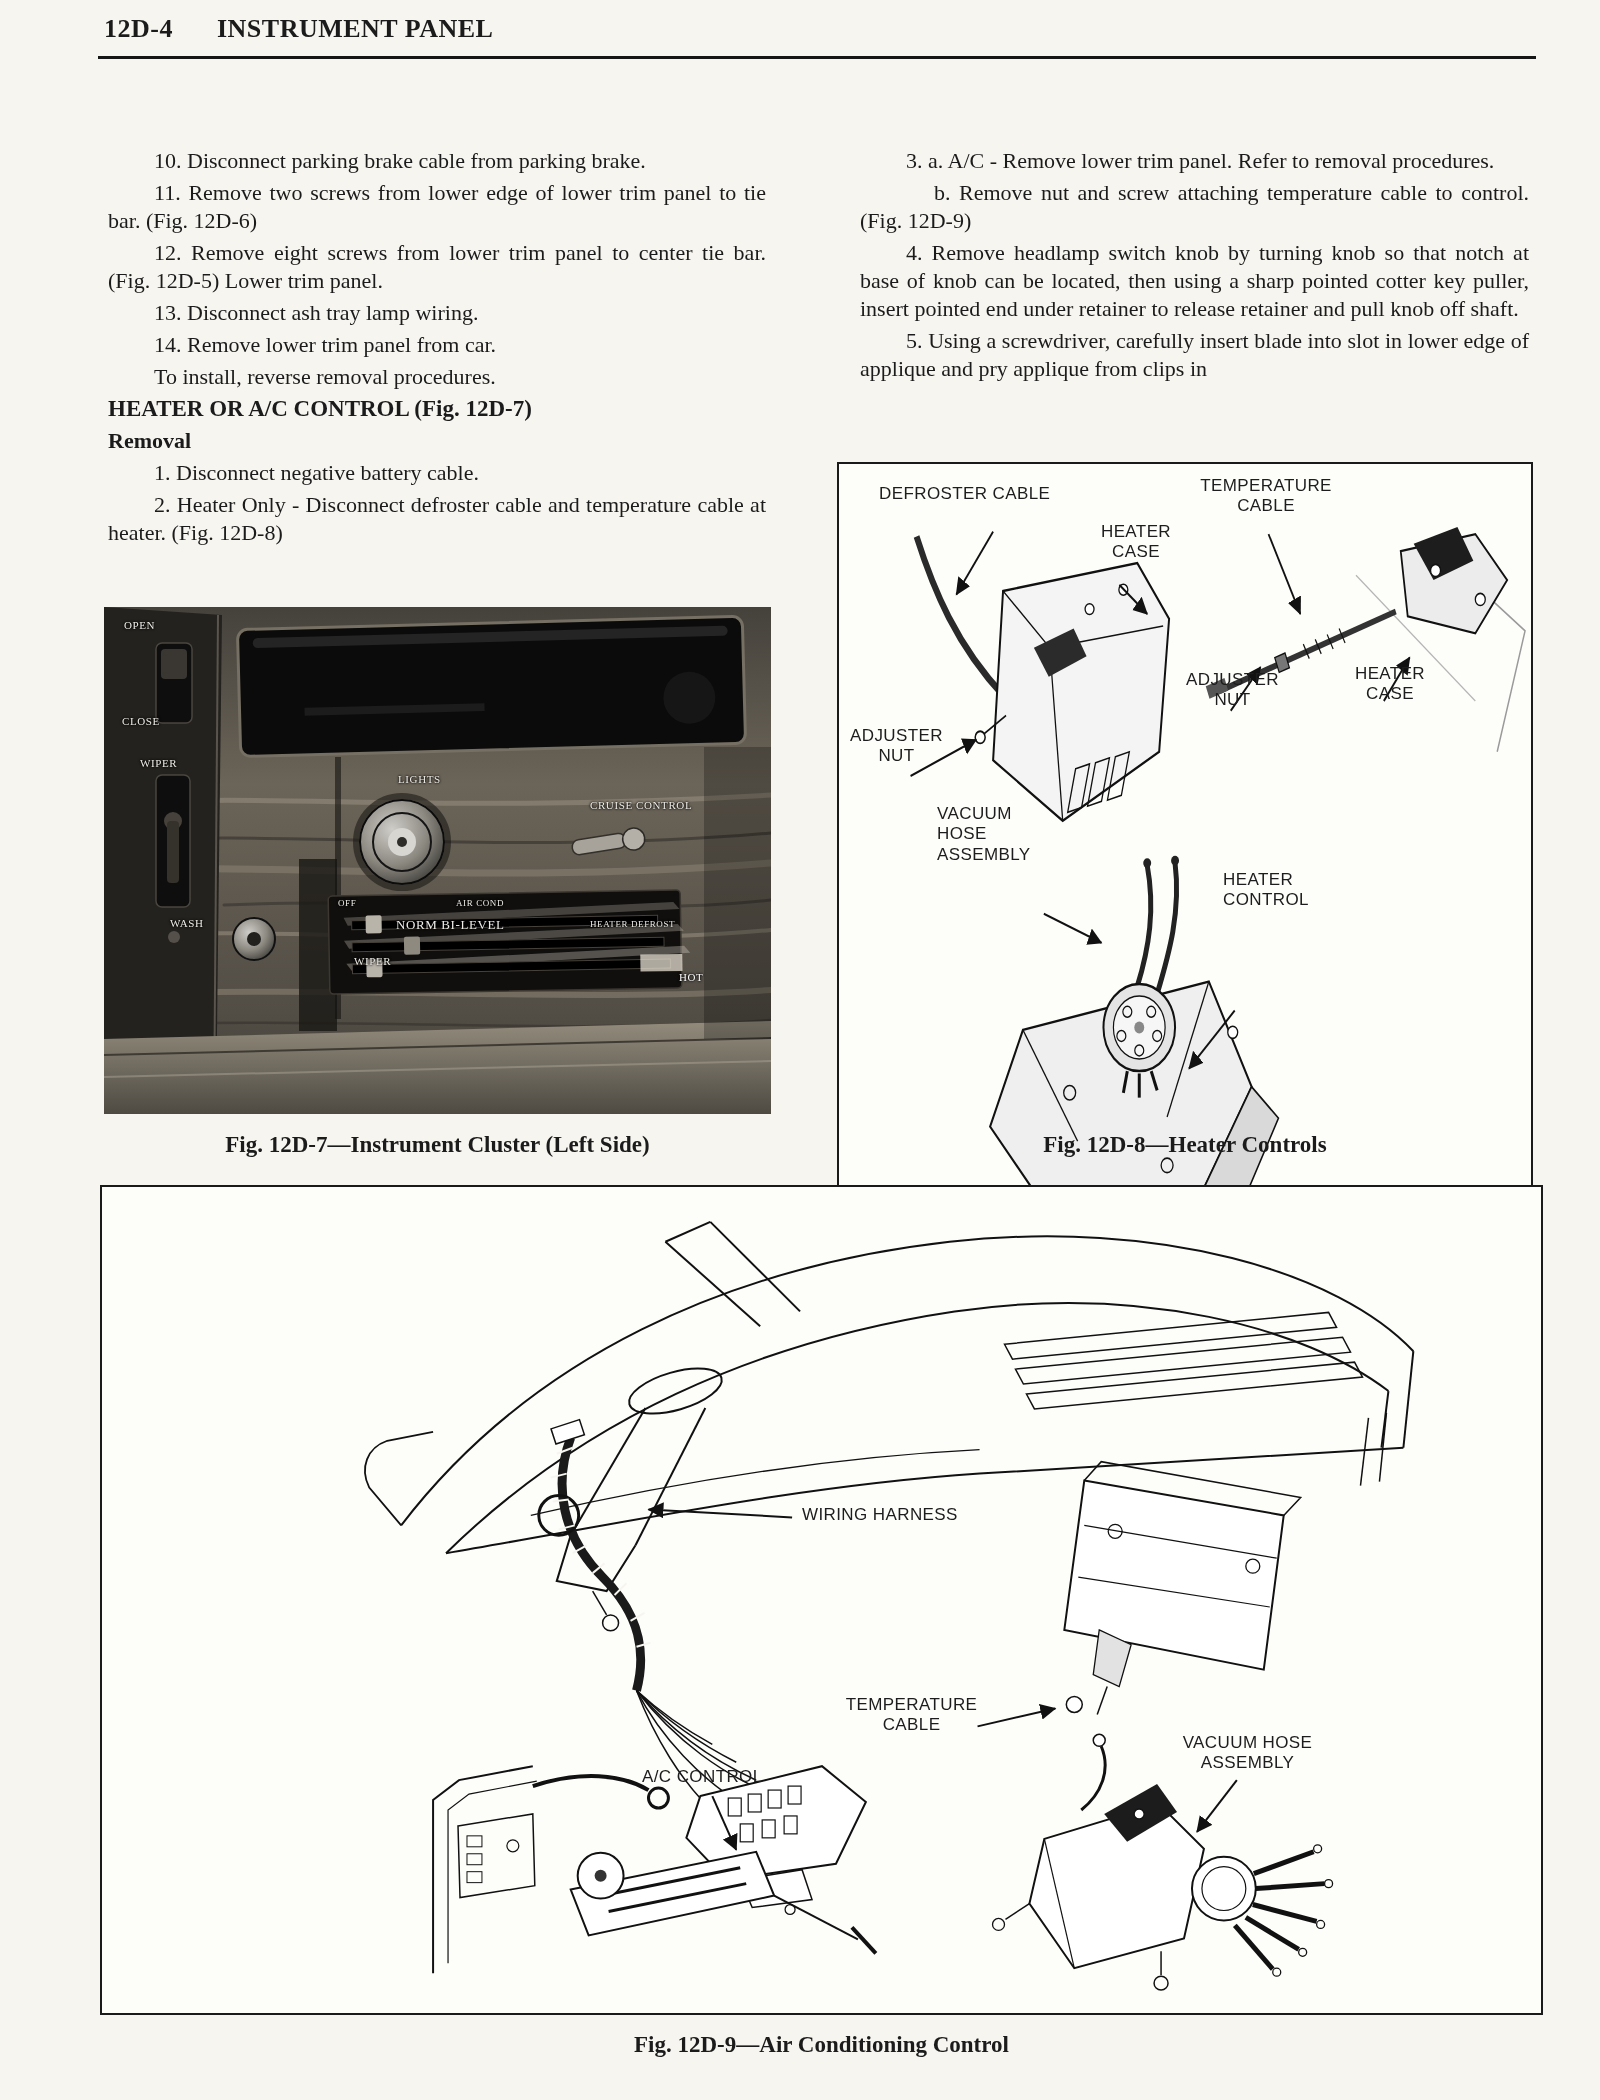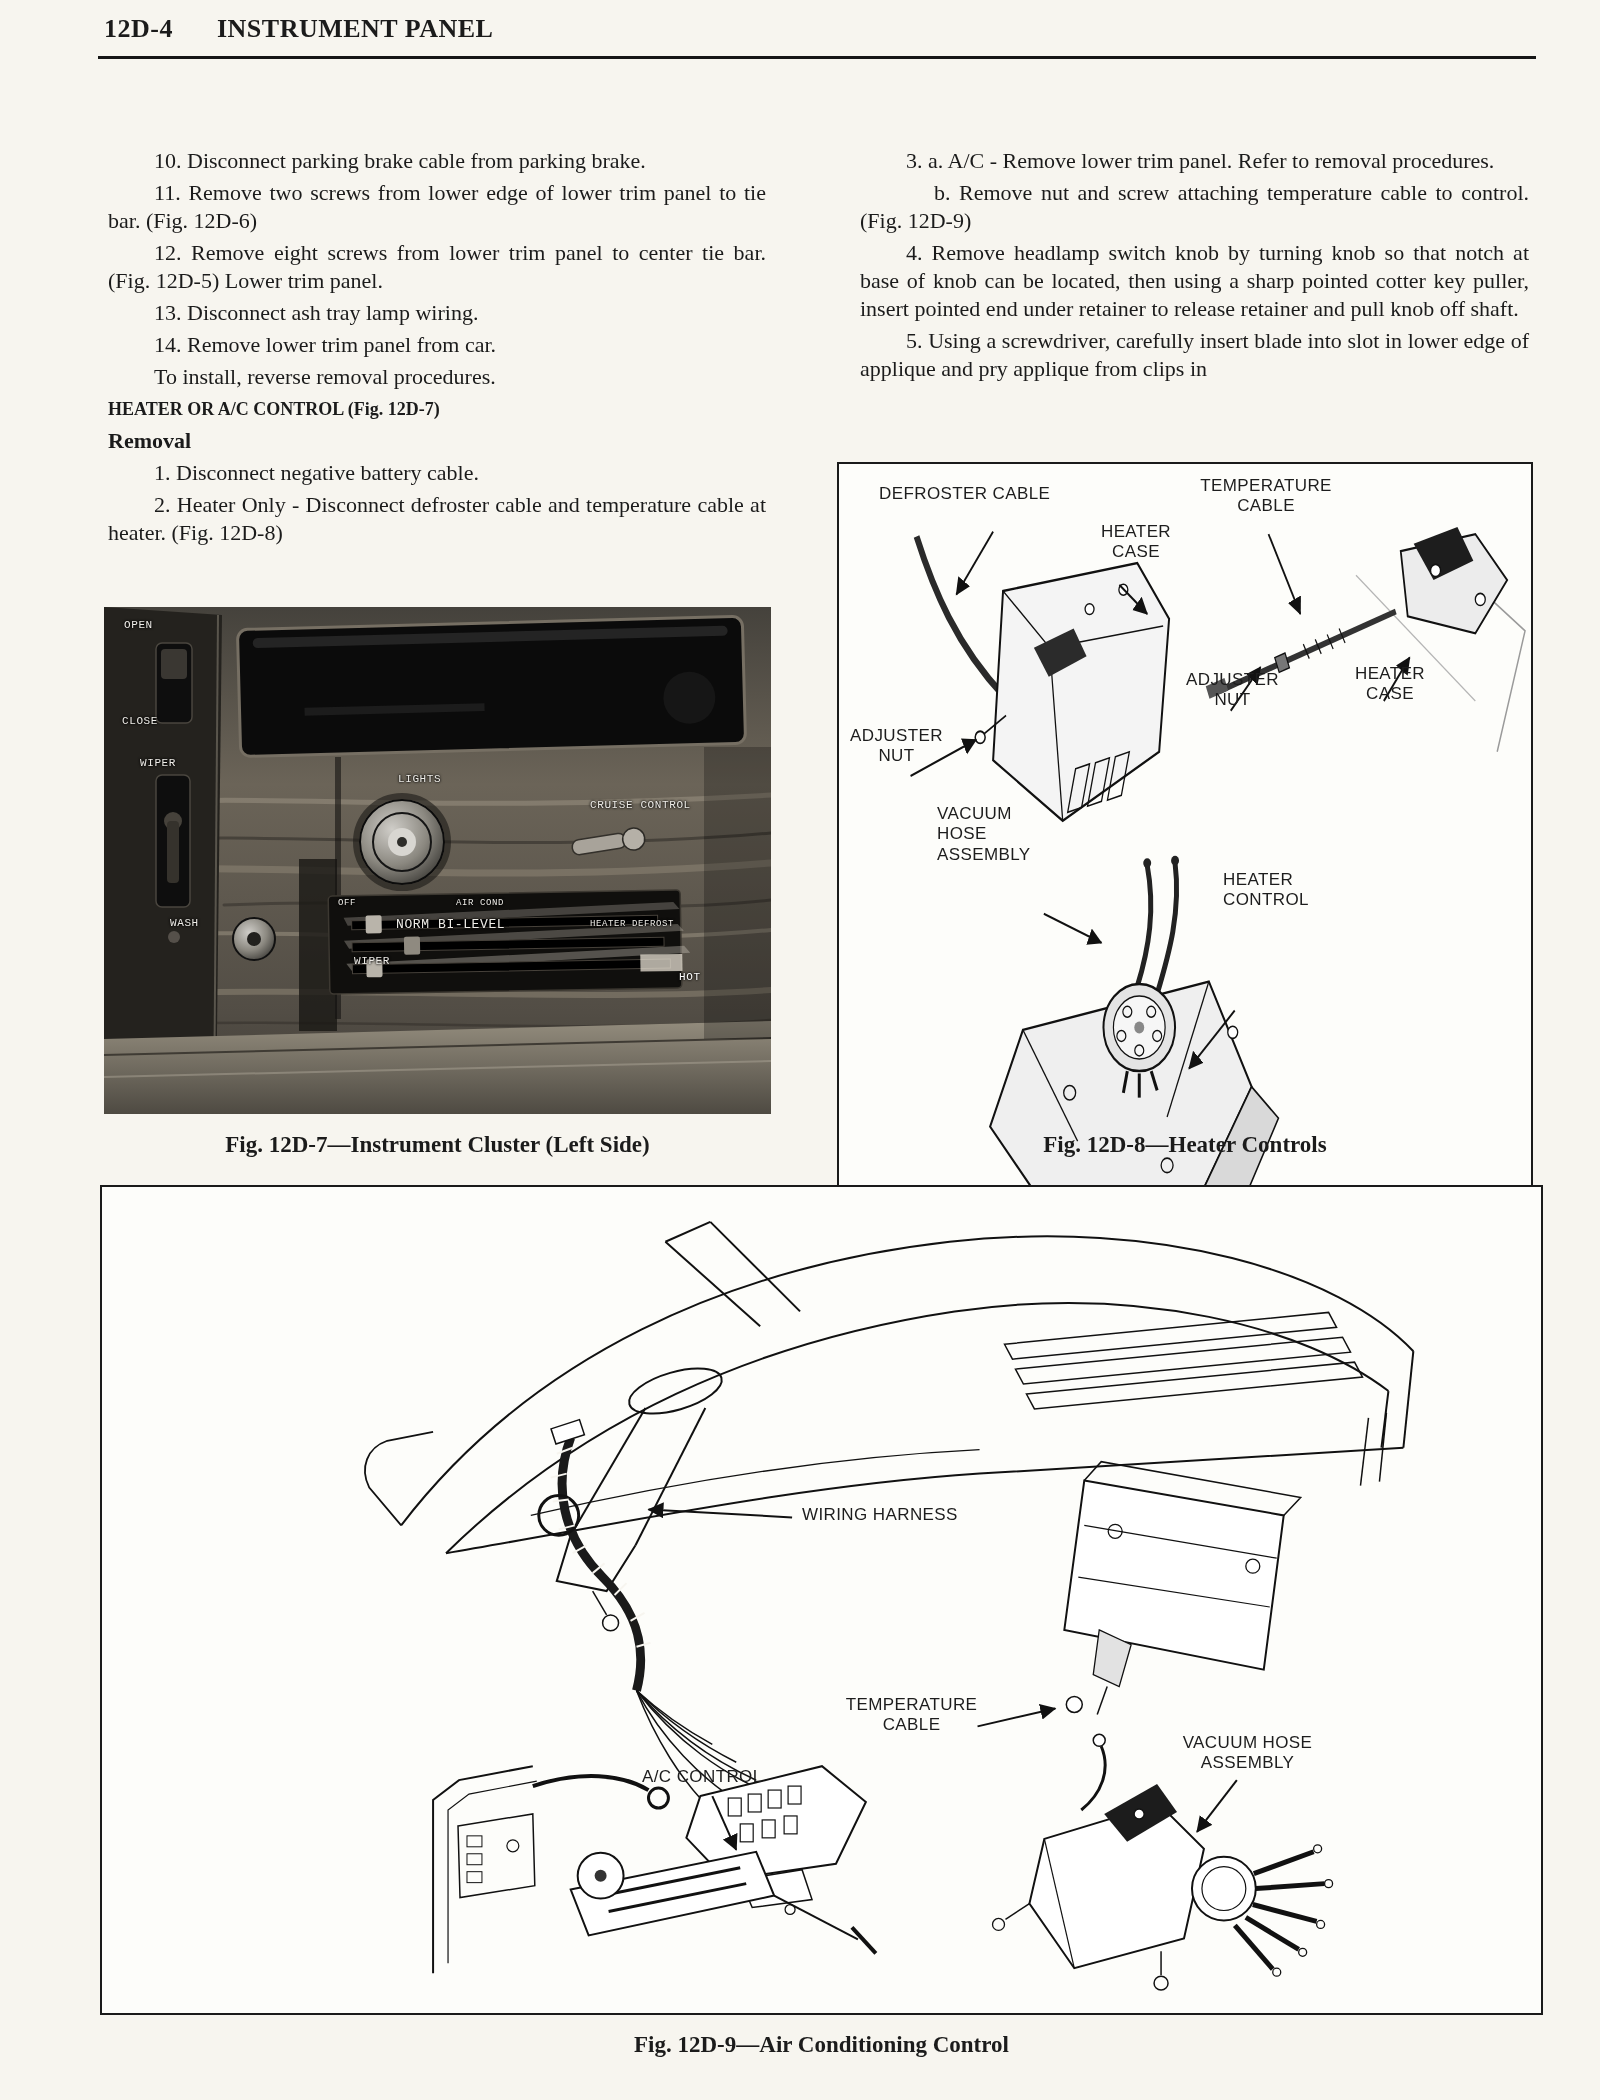--- a/index.html
+++ b/index.html
@@ -7,26 +7,26 @@
         font-family:"Liberation Serif",serif;color:#1b1b1b;}
   .page-header{position:absolute;left:104px;top:14px;font-weight:bold;font-size:26px;
         letter-spacing:.5px;display:flex;gap:44px;}
   .rule{position:absolute;left:98px;top:56px;width:1438px;height:3px;background:#161616;}
   .col{position:absolute;font-size:22px;line-height:28px;text-align:justify;}
   .col-left{left:104px;top:143px;width:666px;}
   .col-right{left:856px;top:143px;width:677px;}
   .col p{margin:4px;}
   .step{text-indent:46px;}
   .step2{text-indent:74px;}
-  .sec-heading{font-size:18px;font-weight:bold;margin:27px 0 0;text-align:left;}
+  .sec-heading{font-size:23px;font-weight:bold;margin:27px 0 0;text-align:left;}
   .subhead{font-weight:bold;margin:23px 0 4px;text-align:left;}
   .photo{position:absolute;left:104px;top:607px;width:667px;height:507px;background:#3a3833;
         overflow:hidden;}
   .photo svg{position:absolute;inset:0;width:100%;height:100%;}
-  .photo-label{position:absolute;font-family:Liberation Mono, monospace;font-size:11px;
+  .photo-label{position:absolute;font-family:Liberation Serif, serif;font-size:11px;
         color:#efede8;letter-spacing:.6px;text-shadow:0 0 3px #000,0 0 2px #000;white-space:nowrap;}
   .figbox{position:absolute;border:2.5px solid #1a1a1a;background:#fdfdfa;box-sizing:border-box;}
   .figbox svg{position:absolute;inset:0;width:100%;height:100%;}
   .fig-label{position:absolute;font-family:"Liberation Sans",sans-serif;font-size:17px;
         color:#1d1d1d;white-space:pre-line;line-height:1.2;letter-spacing:.4px;}
   .ta-c{text-align:center;}
   .caption{position:absolute;font-weight:bold;font-size:23px;text-align:center;}
 </style>
 </head>
 <body>

